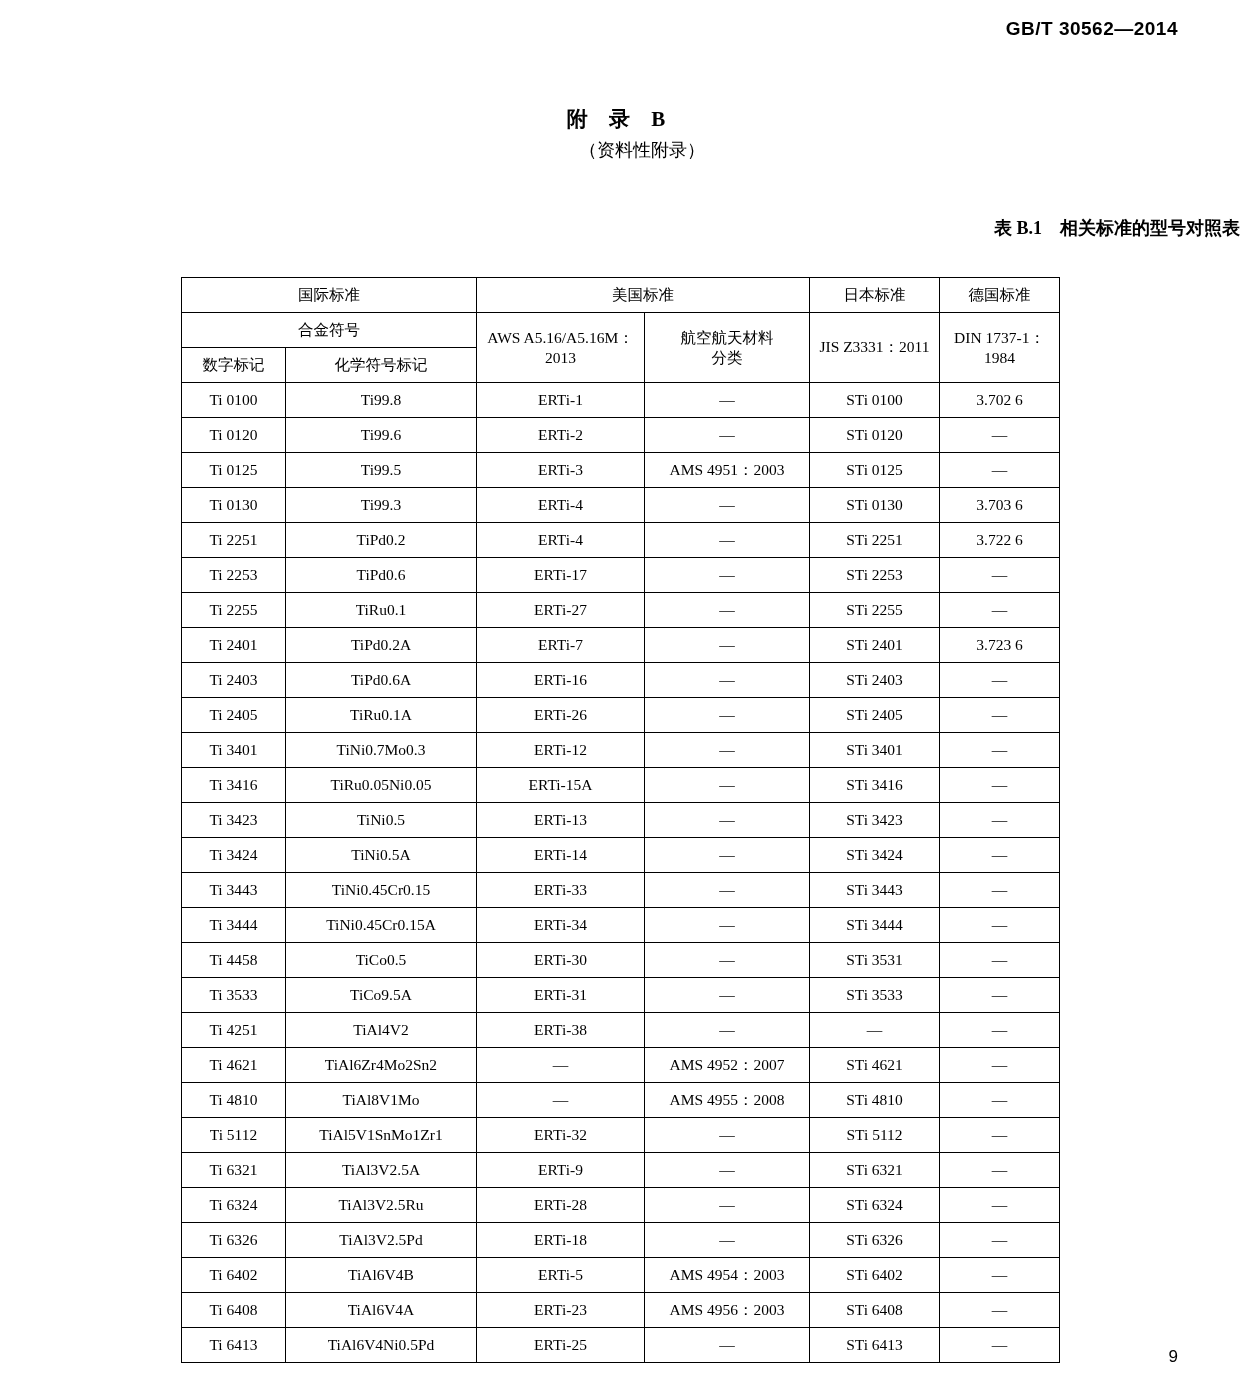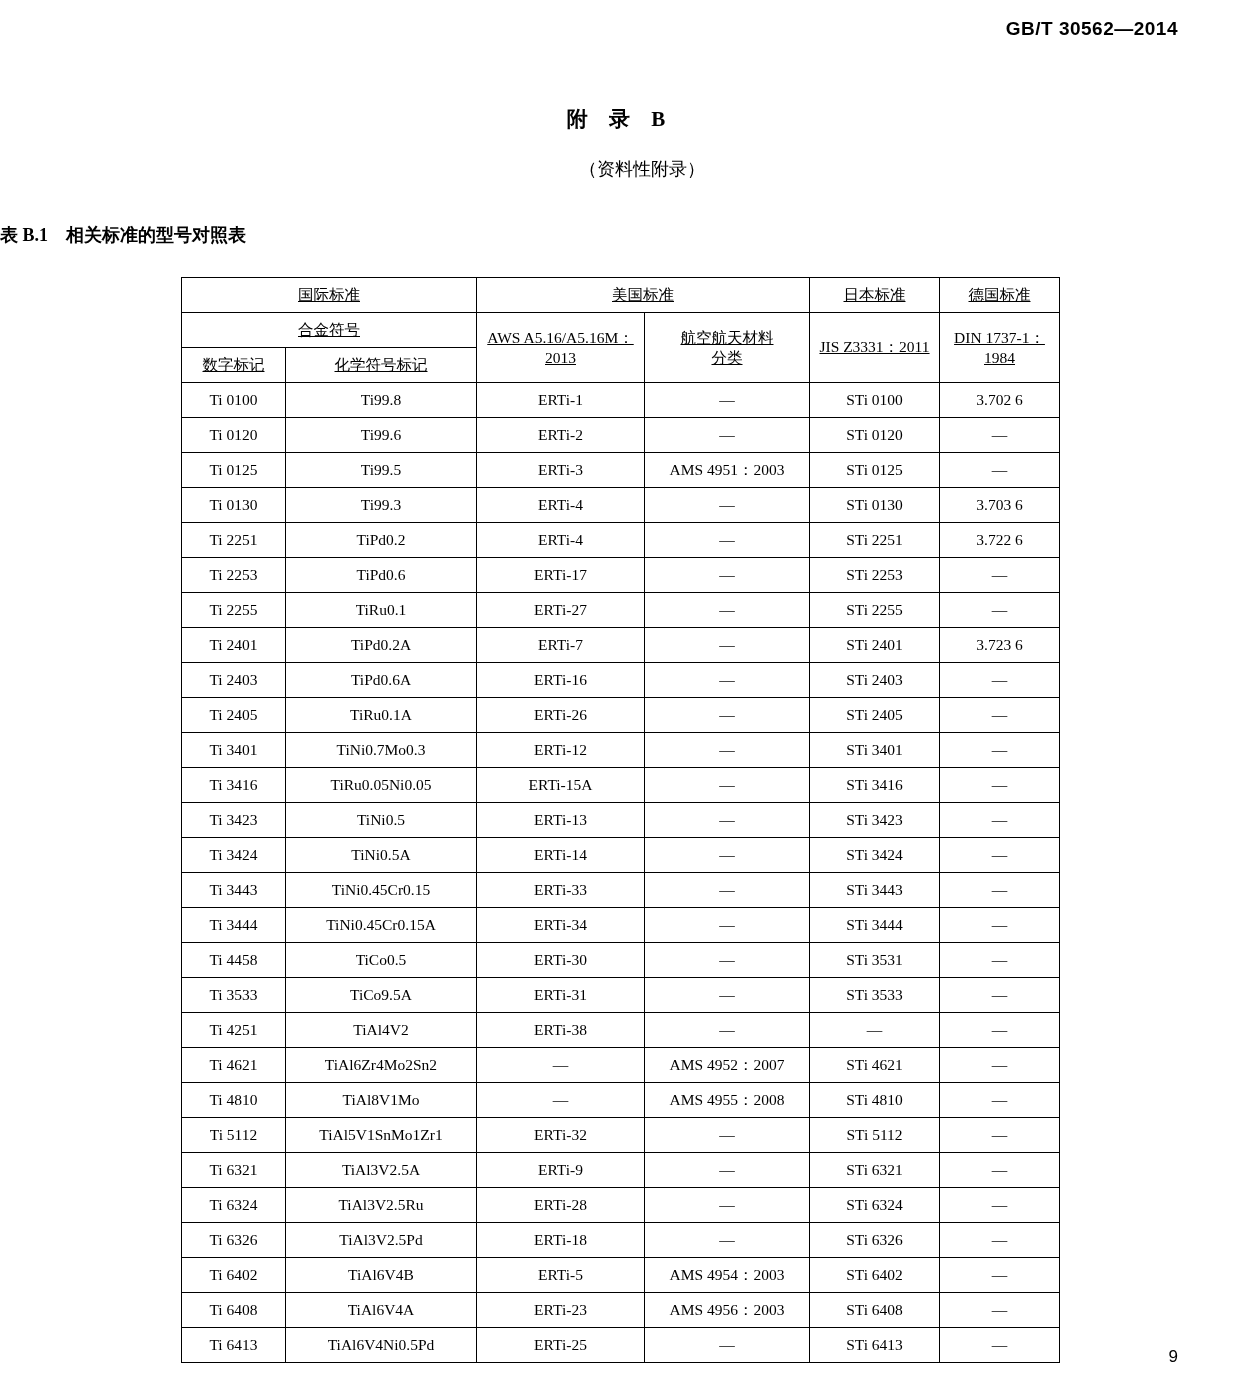--- a/index.html
+++ b/index.html
@@ -35,38 +35,38 @@
     position: absolute;
     top: 105px;
     left: 0;
     width: 1240px;
     text-align: center;
   }
   .annex-title {
     font-size: 21px;
     font-weight: bold;
     letter-spacing: 8px;
-    margin-bottom: 24px;
+    margin-bottom: 5px;
     font-family: "Liberation Serif", serif;
   }
   .annex-sub {
     font-size: 18px;
     margin-bottom: 10px;
     margin-left: 44px;
   }
   .annex-name {
     font-size: 18px;
     font-weight: bold;
   }
   .table-caption {
     position: absolute;
-    top: 223px;
+    top: 216px;
     left: 0;
     width: 1240px;
-    text-align: left;
+    text-align: right;
     font-size: 18px;
     font-weight: bold;
   }
   .table-caption .cap-num {
     margin-right: 18px;
   }
   table.main {
     position: absolute;
     top: 277px;
     left: 181px;
@@ -78,21 +78,20 @@
     border: 1px solid #000000;
     text-align: center;
     vertical-align: middle;
     font-size: 15.5px;
     padding: 0;
     height: 34px;
     font-family: "Liberation Serif", serif;
   }
   table.main th {
     font-weight: normal;
-    text-decoration: underline;
   }
   .col-a { width: 104px; }
   .col-b { width: 191px; }
   .col-c { width: 168px; }
   .col-d { width: 165px; }
   .col-e { width: 130px; }
   .col-f { width: 120px; }
   .hrow1 th { height: 31px; }
   .hrow2 th { height: 31px; }
   .hrow3 th { height: 38px; }

